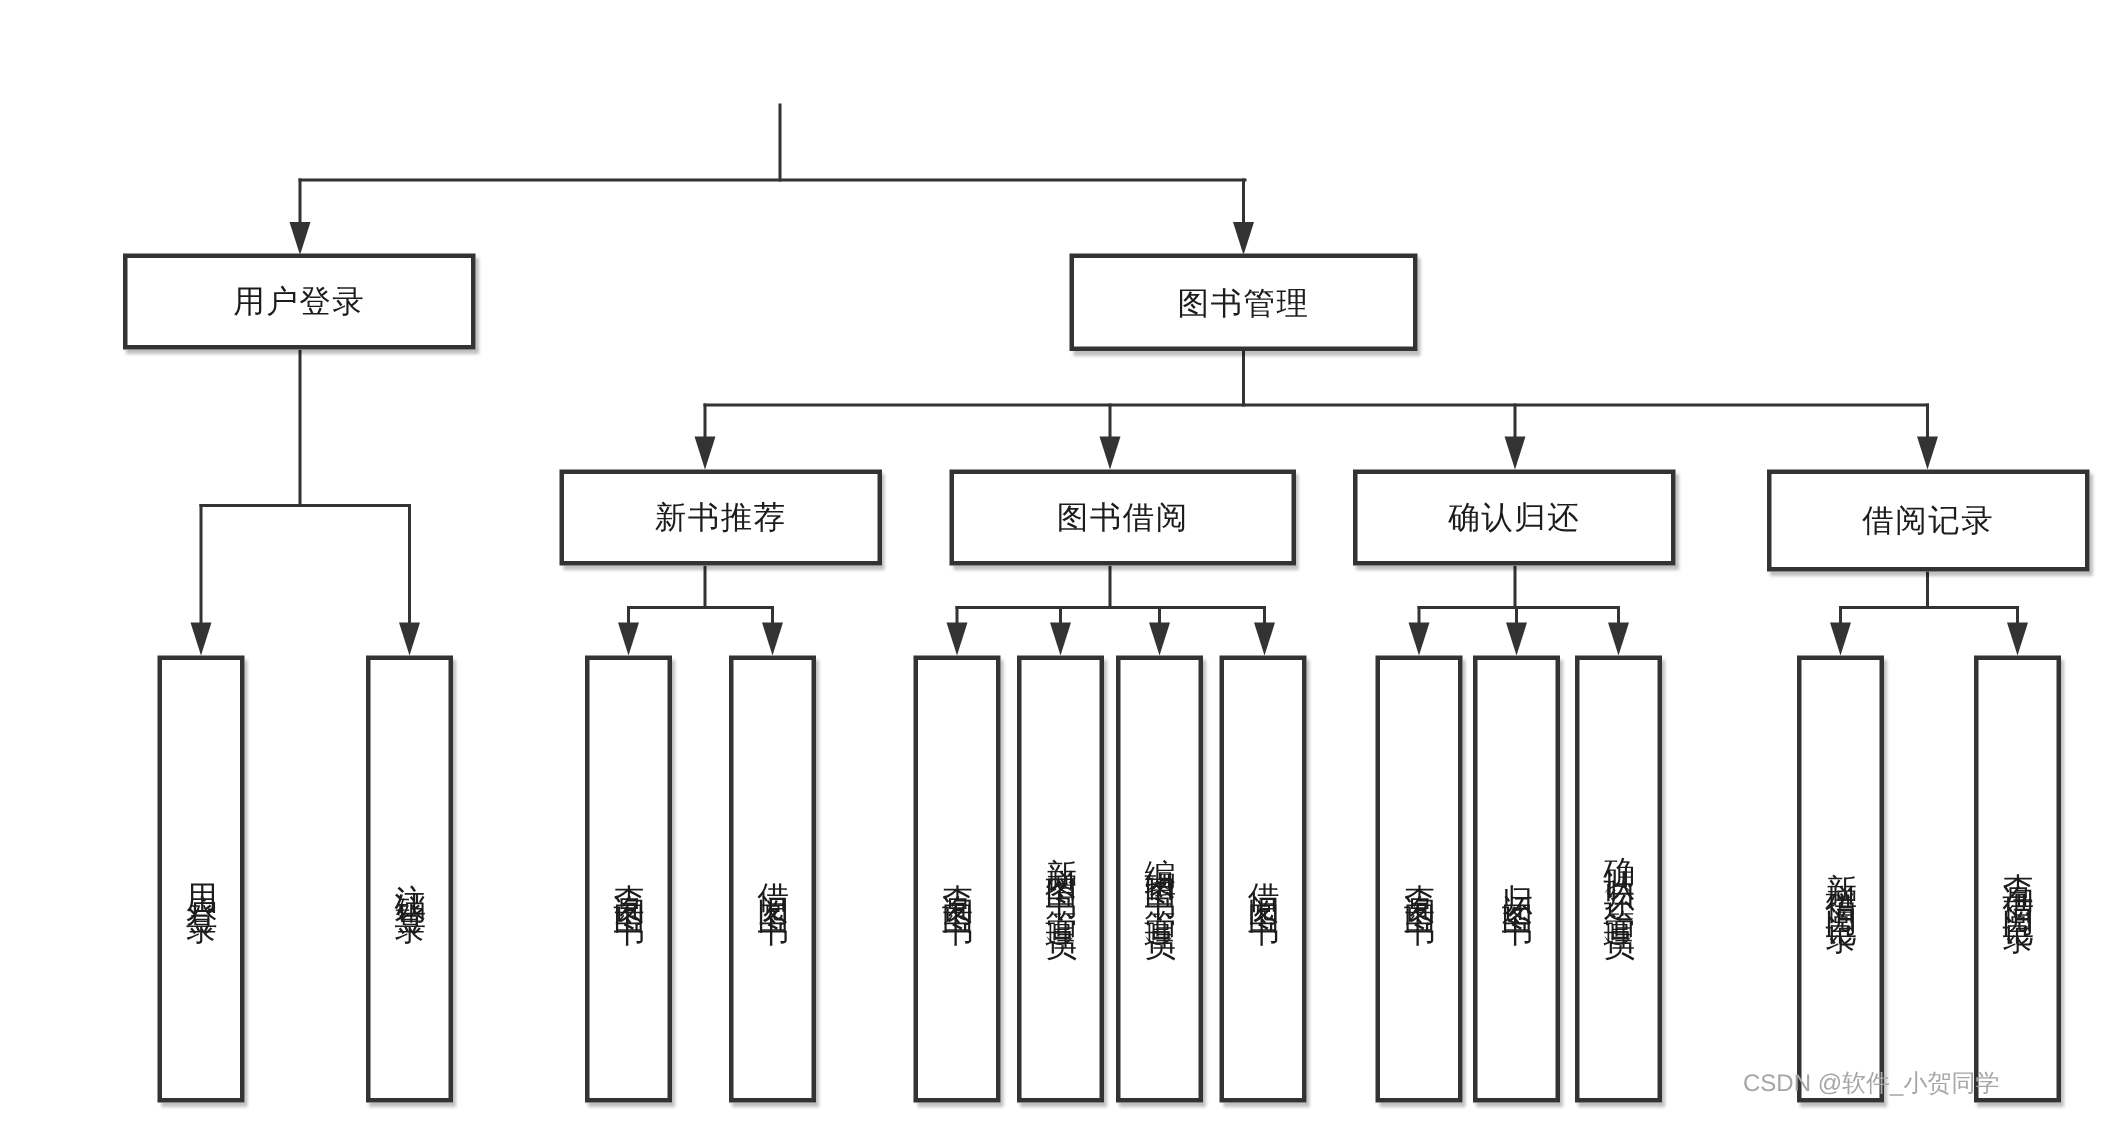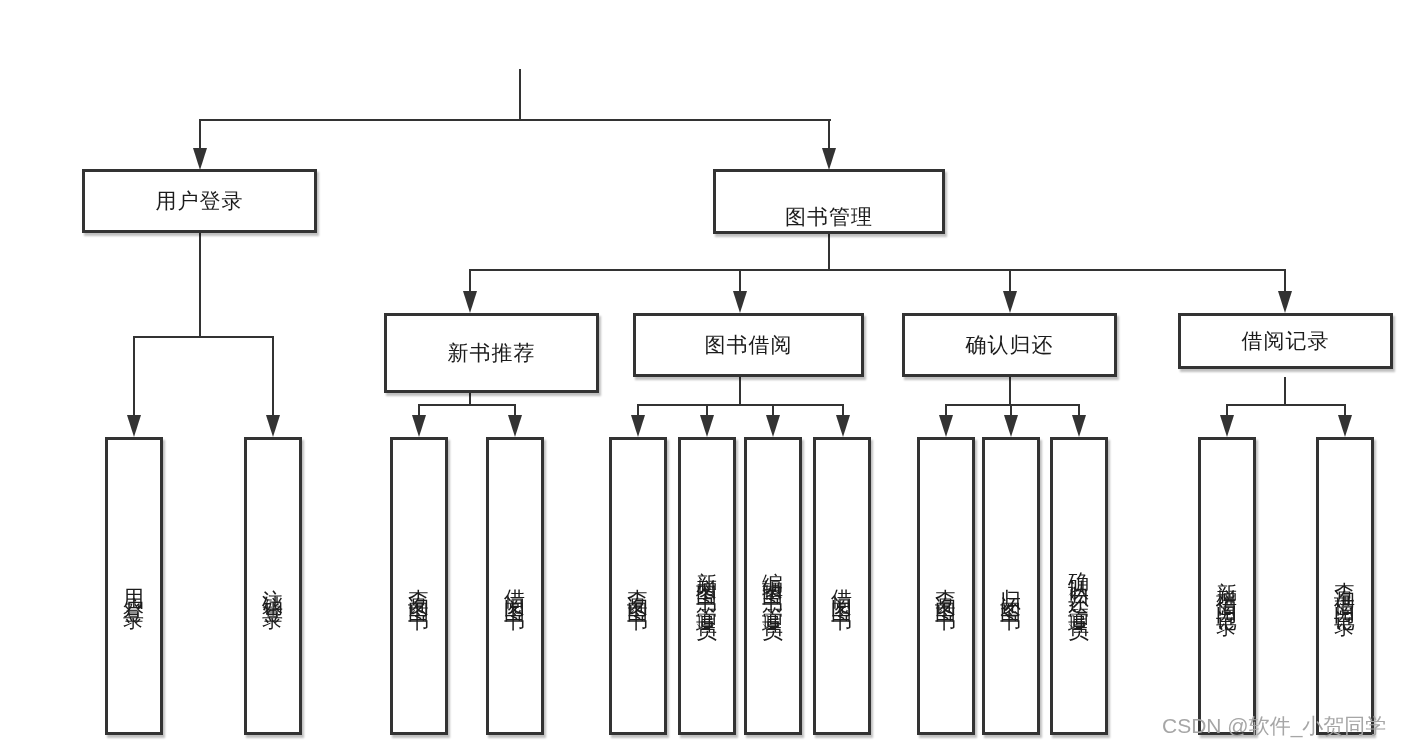--- a/index.html
+++ b/index.html
@@ -50,21 +50,21 @@
     width: 0;
     height: 0;
     border-left: 7px solid transparent;
     border-right: 7px solid transparent;
     border-top: 22px solid var(--line);
   }
   .watermark {
     position: absolute;
     left: 1162px;
     top: 712px;
-    font-size: 21px;
+    font-size: 16px;
     color: var(--watermark);
     white-space: nowrap;
   }
 </style>
 </head>
 <body>
 
 <div class="canvas">
 
   <div class="ln" style="left:519px;top:69px;width:2px;height:52px;"></div>
@@ -123,34 +123,34 @@
   <div class="ln" style="left:1226px;top:404px;width:120px;height:2px;"></div>
   <div class="ln" style="left:1226px;top:404px;width:2px;height:13px;"></div>
   <div class="arrow" style="left:1220px;top:415px;"></div>
   <div class="ln" style="left:1344px;top:404px;width:2px;height:13px;"></div>
   <div class="arrow" style="left:1338px;top:415px;"></div>
 
 
   <div class="node" style="left:82px;top:169px;width:235px;height:64px;">
     <span>用户登录</span>
   </div>
-  <div class="node" style="left:713px;top:169px;width:232px;height:65px;align-items:flex-end;">
+  <div class="node" style="left:713px;top:169px;width:232px;height:65px;">
     <span>图书管理</span>
   </div>
 
-  <div class="node" style="left:384px;top:313px;width:215px;height:80px;align-items:center;">
+  <div class="node" style="left:373px;top:313px;width:215px;height:64px;align-items:center;">
     <span>新书推荐</span>
   </div>
   <div class="node" style="left:633px;top:313px;width:231px;height:64px;">
     <span>图书借阅</span>
   </div>
   <div class="node" style="left:902px;top:313px;width:215px;height:64px;">
     <span>确认归还</span>
   </div>
-  <div class="node" style="left:1178px;top:313px;width:215px;height:56px;font-family:Liberation Mono, monospace;">
+  <div class="node" style="left:1178px;top:313px;width:215px;height:68px;font-family:Liberation Mono, monospace;">
     <span>借阅记录</span>
   </div>
 
   <div class="node vnode" style="left:105px;top:437px;width:58px;height:298px;">
     <span>用户登录</span>
   </div>
   <div class="node vnode" style="left:244px;top:437px;width:58px;height:298px;">
     <span>注销登录</span>
   </div>
   <div class="node vnode" style="left:390px;top:437px;width:58px;height:298px;">

